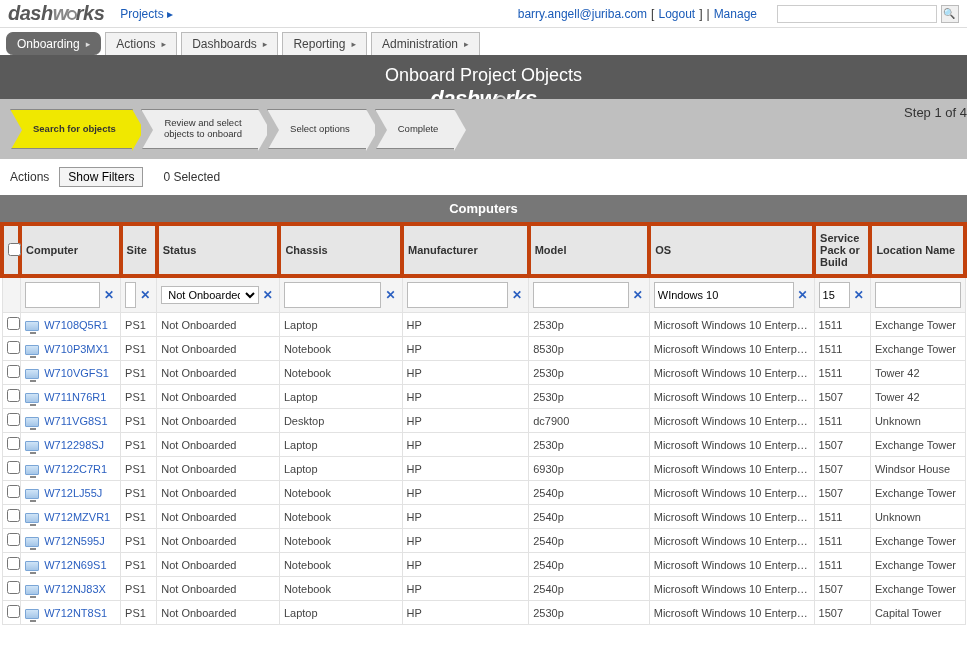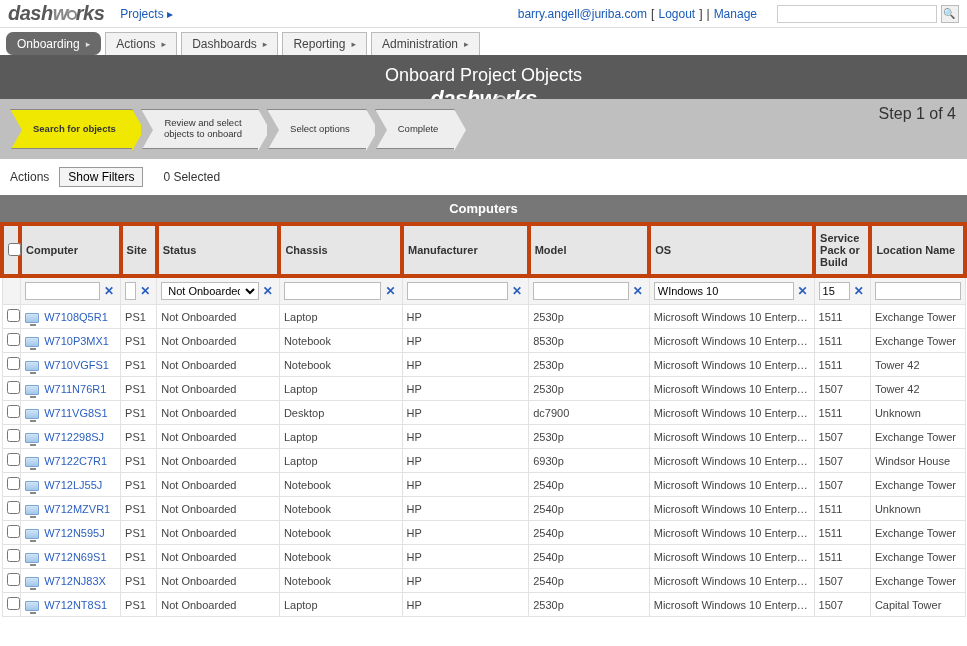--- a/index.html
+++ b/index.html
@@ -56,21 +56,21 @@
   }
   .banner-logo { font-size:22px; font-weight:bold; font-style:italic; letter-spacing:-0.5px;}
   .wizard {
     background:#bfbfbf;
     padding:10px;
     display:flex;
     align-items:center;
     gap:4px;
     position:relative;
   }
-  .step-right { position:absolute; right:11px; top:6px; font-size:16px; color:#333;}
+  .step-right { position:absolute; right:0; top:6px; font-size:13px; color:#333;}
   .chev {
     position:relative;
     height:40px;
     display:flex; align-items:center; justify-content:center;
     padding:0 16px 0 22px;
     font-size:9.5px;
     text-align:center;
     line-height:1.15;
     border:1px solid #888;
     background:#eee;
@@ -99,21 +99,21 @@
   table.grid th {
     background:#e6e6e6; border:4px solid #c2410c; padding:6px 4px; font-size:11px; text-align:left; vertical-align:middle; font-weight:bold;
     color:#333;
   }
   table.grid td {
     border:1px solid #e2e2e2; padding:4px 4px; font-size:11px; color:#444; height:22px;
     white-space:nowrap; overflow:hidden; text-overflow:ellipsis;
   }
   table.grid tr.filter td { background:#f4f4f4; }
   .fcell { display:flex; align-items:center; gap:2px;}
-  .filterinput { flex:1; min-width:0; border:1px solid #bbb; height:18px; font-size:11px; padding:4px 3px;}
+  .filterinput { flex:1; min-width:0; border:1px solid #bbb; height:18px; font-size:11px; padding:12px 3px;}
   .filterselect { flex:1; min-width:0; border:1px solid #bbb; height:18px; font-size:11px; padding:0 2px; background:#fff;}
   .xbtn { color:#2a5fc0; font-weight:bold; cursor:pointer; padding:0 2px; font-size:12px;}
   .comp-link { color:#2a5fc0; cursor:pointer; }
   .chk { margin:0; }
   .monitor {
     width:14px; height:10px; border:1px solid #7aa5d6; background:linear-gradient(#cfe4f7,#a5c6e8);
     display:inline-block; vertical-align:middle; margin-right:4px; position:relative; border-radius:1px;
   }
   .monitor::after { content:""; position:absolute; left:4px; top:10px; width:6px; height:2px; background:#888;}
   .col-chk{width:18px;} .col-icon{width:20px;} .col-comp{width:80px;} .col-site{width:36px;}

